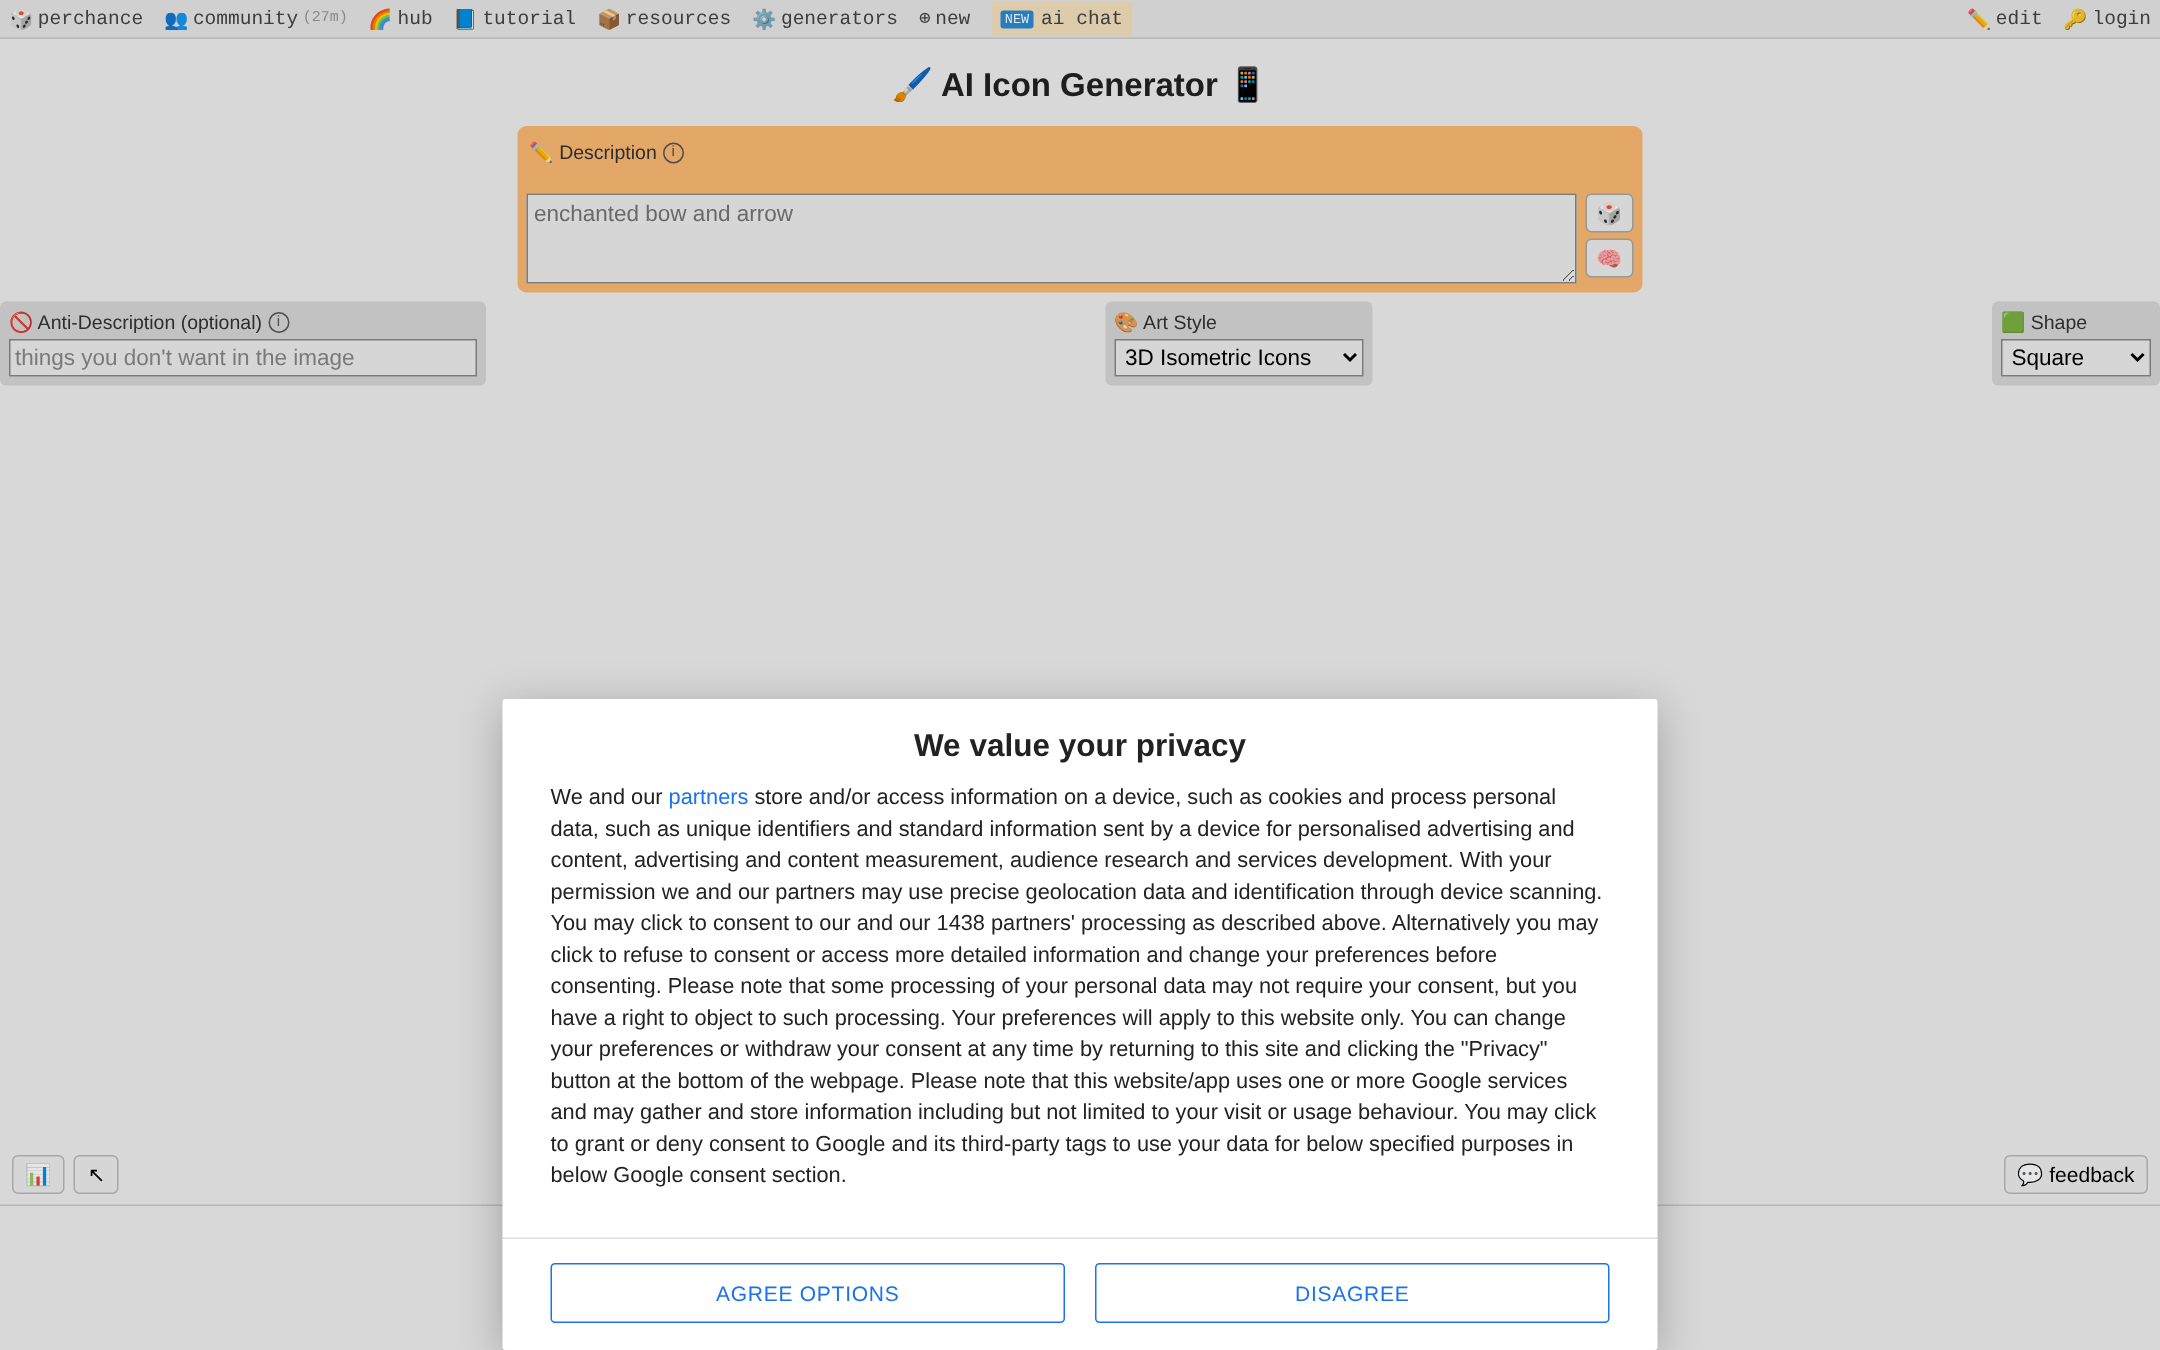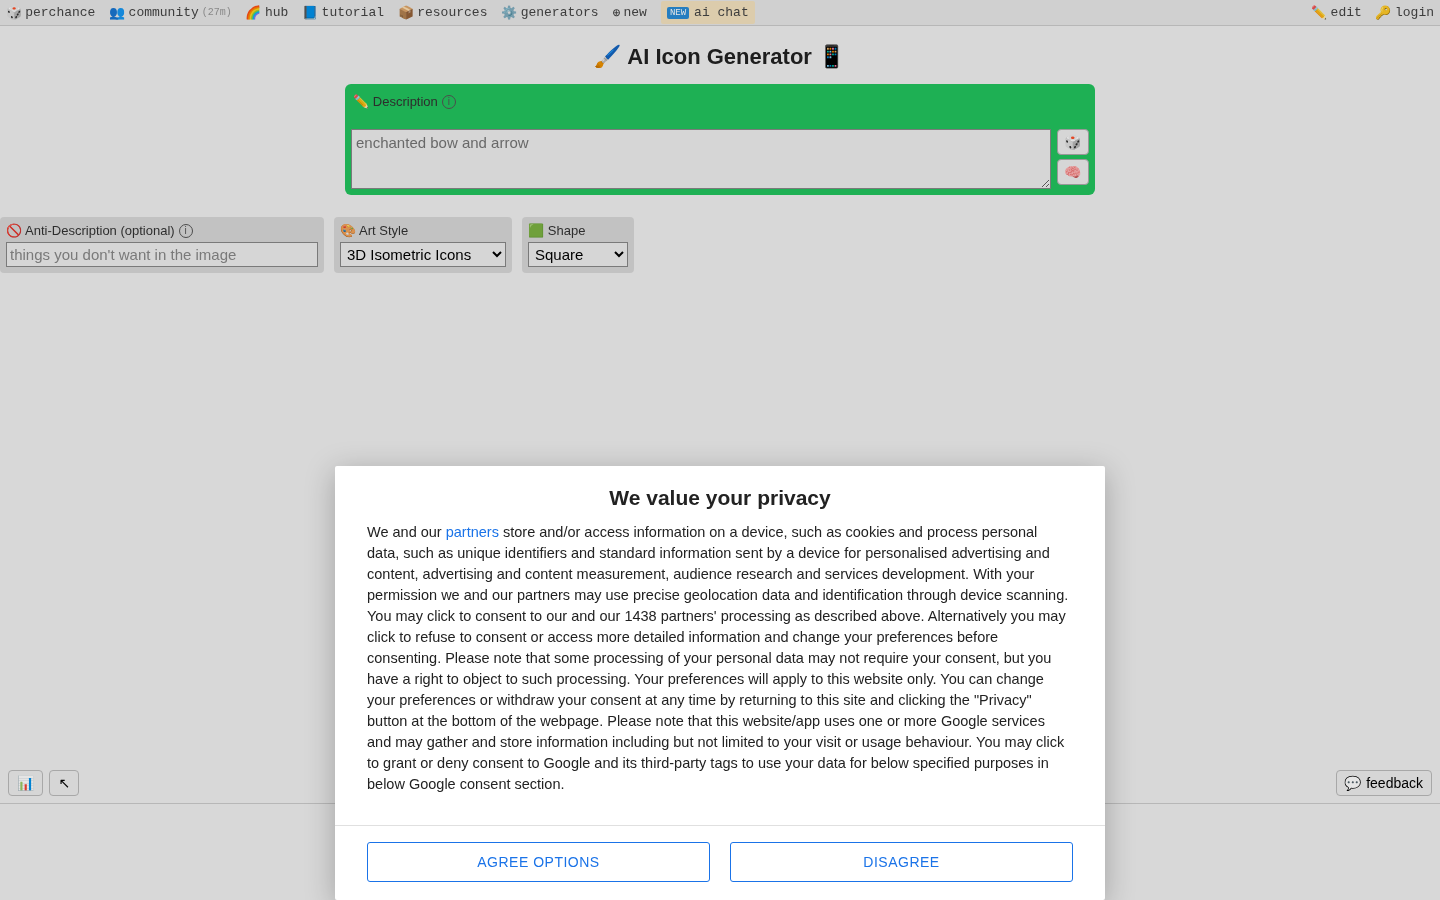--- a/index.html
+++ b/index.html
@@ -31,41 +31,41 @@
 .page-title {
   text-align: center;
   font-size: 22px;
   font-weight: bold;
   color: #222;
   padding: 18px 0 14px;
 }
 .mainbox {
   width: 750px;
   margin: 0 auto;
-  background: #22c55e;
+  background: #fdba74;
   border-radius: 6px;
   padding: 6px;
 }
 .label-row { font-size: 13px; color: #333; padding: 4px 2px; display: flex; align-items: center; gap: 4px; }
 .info-icon {
   display: inline-flex; width: 14px; height: 14px; border: 1px solid #555; border-radius: 50%;
   font-size: 10px; align-items: center; justify-content: center; color: #555;
 }
 .desc-row { display: flex; gap: 6px; margin-top: 16px; }
 .desc-row textarea {
   flex: 1; height: 60px; resize: both; font-size: 15px; padding: 4px;
   border: 1px solid #888; background: #efefef; color: #888; font-family: Arial;
 }
 .side-btns { display: flex; flex-direction: column; gap: 4px; }
 .side-btns button {
   width: 32px; height: 26px; border: 1px solid #aaa; border-radius: 4px; background: #efefef;
   cursor: pointer; font-size: 14px;
 }
 .options-row {
-  display: flex; gap: 10px; justify-content: flex-start; margin-top: 22px;
+  display: flex; gap: 10px; justify-content: space-between; margin-top: 6px;
 }
 .opt-group {
   background: #d9d9d9; border-radius: 4px; padding: 6px;
 }
 .opt-group .label-row { padding: 0 0 4px 0; }
 .opt-group input[type=text] {
   width: 312px; font-size: 15px; padding: 3px; border: 1px solid #888; background: #efefef;
 }
 .opt-group input[type=text]::placeholder { color: #888; }
 .opt-group select {

